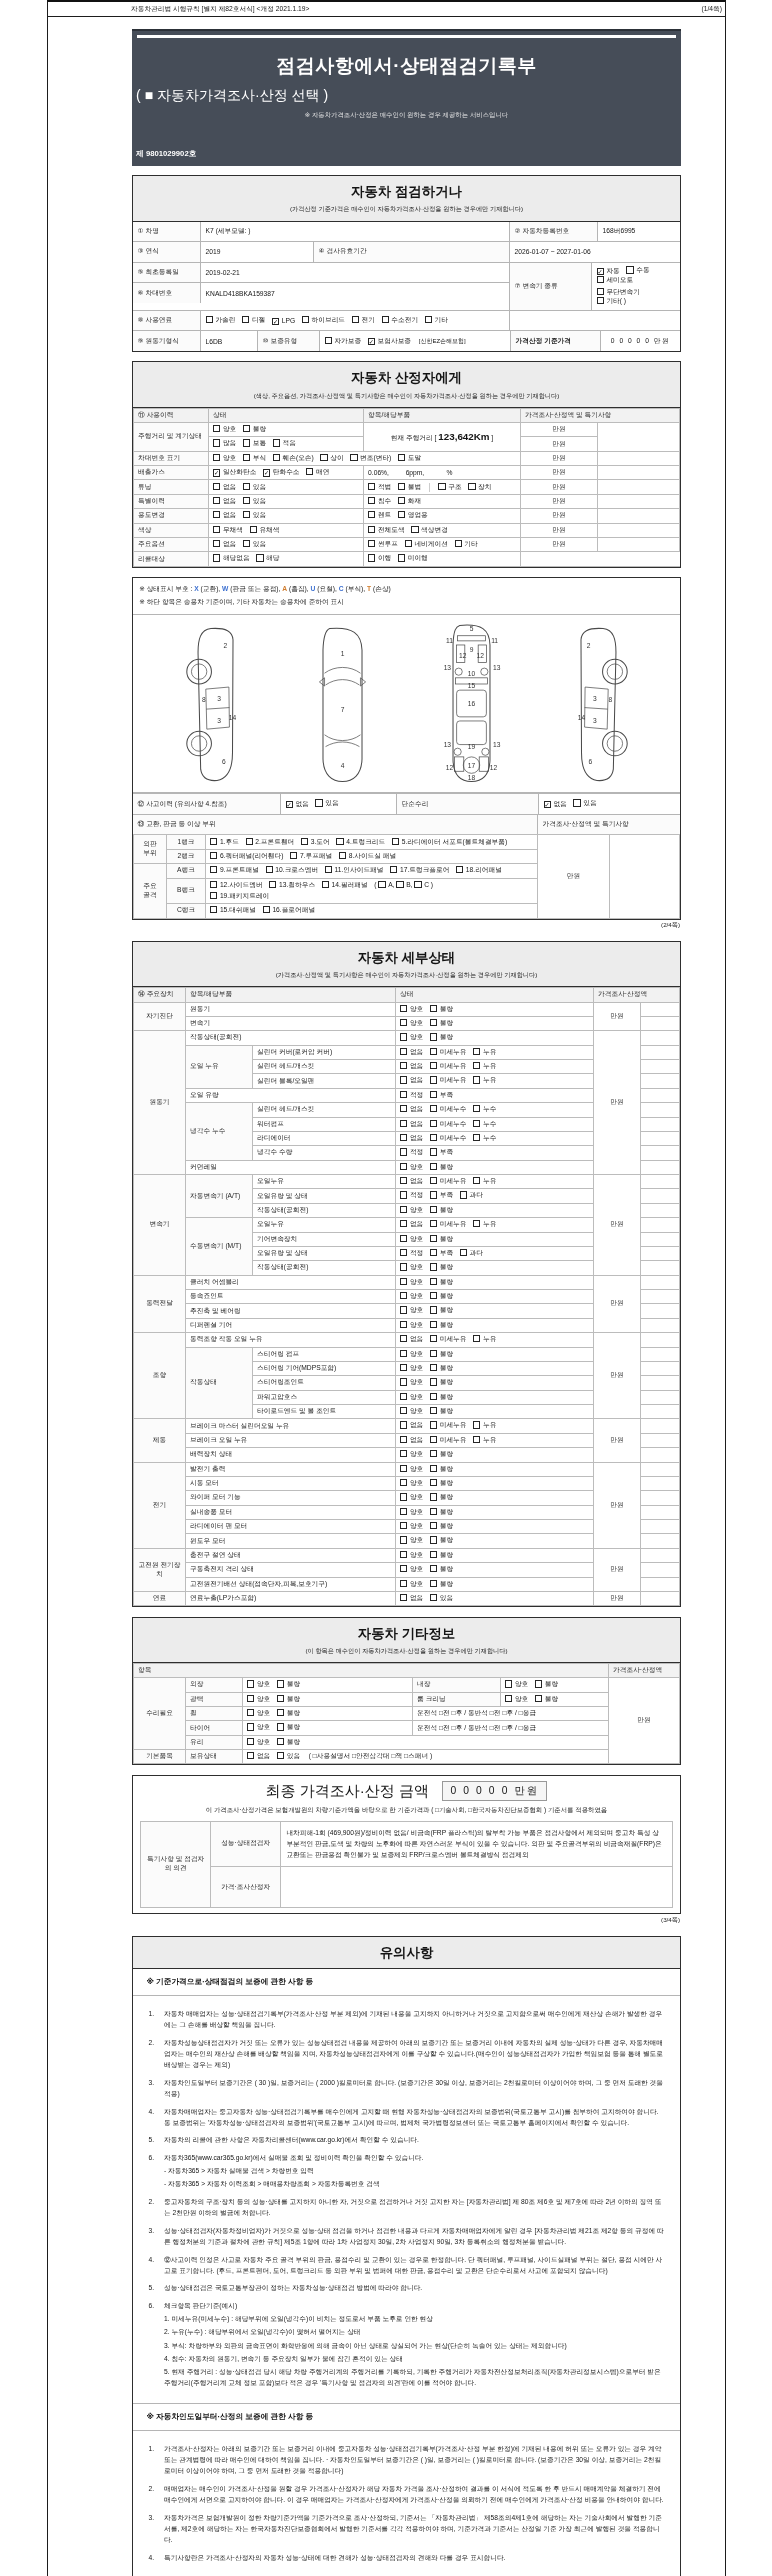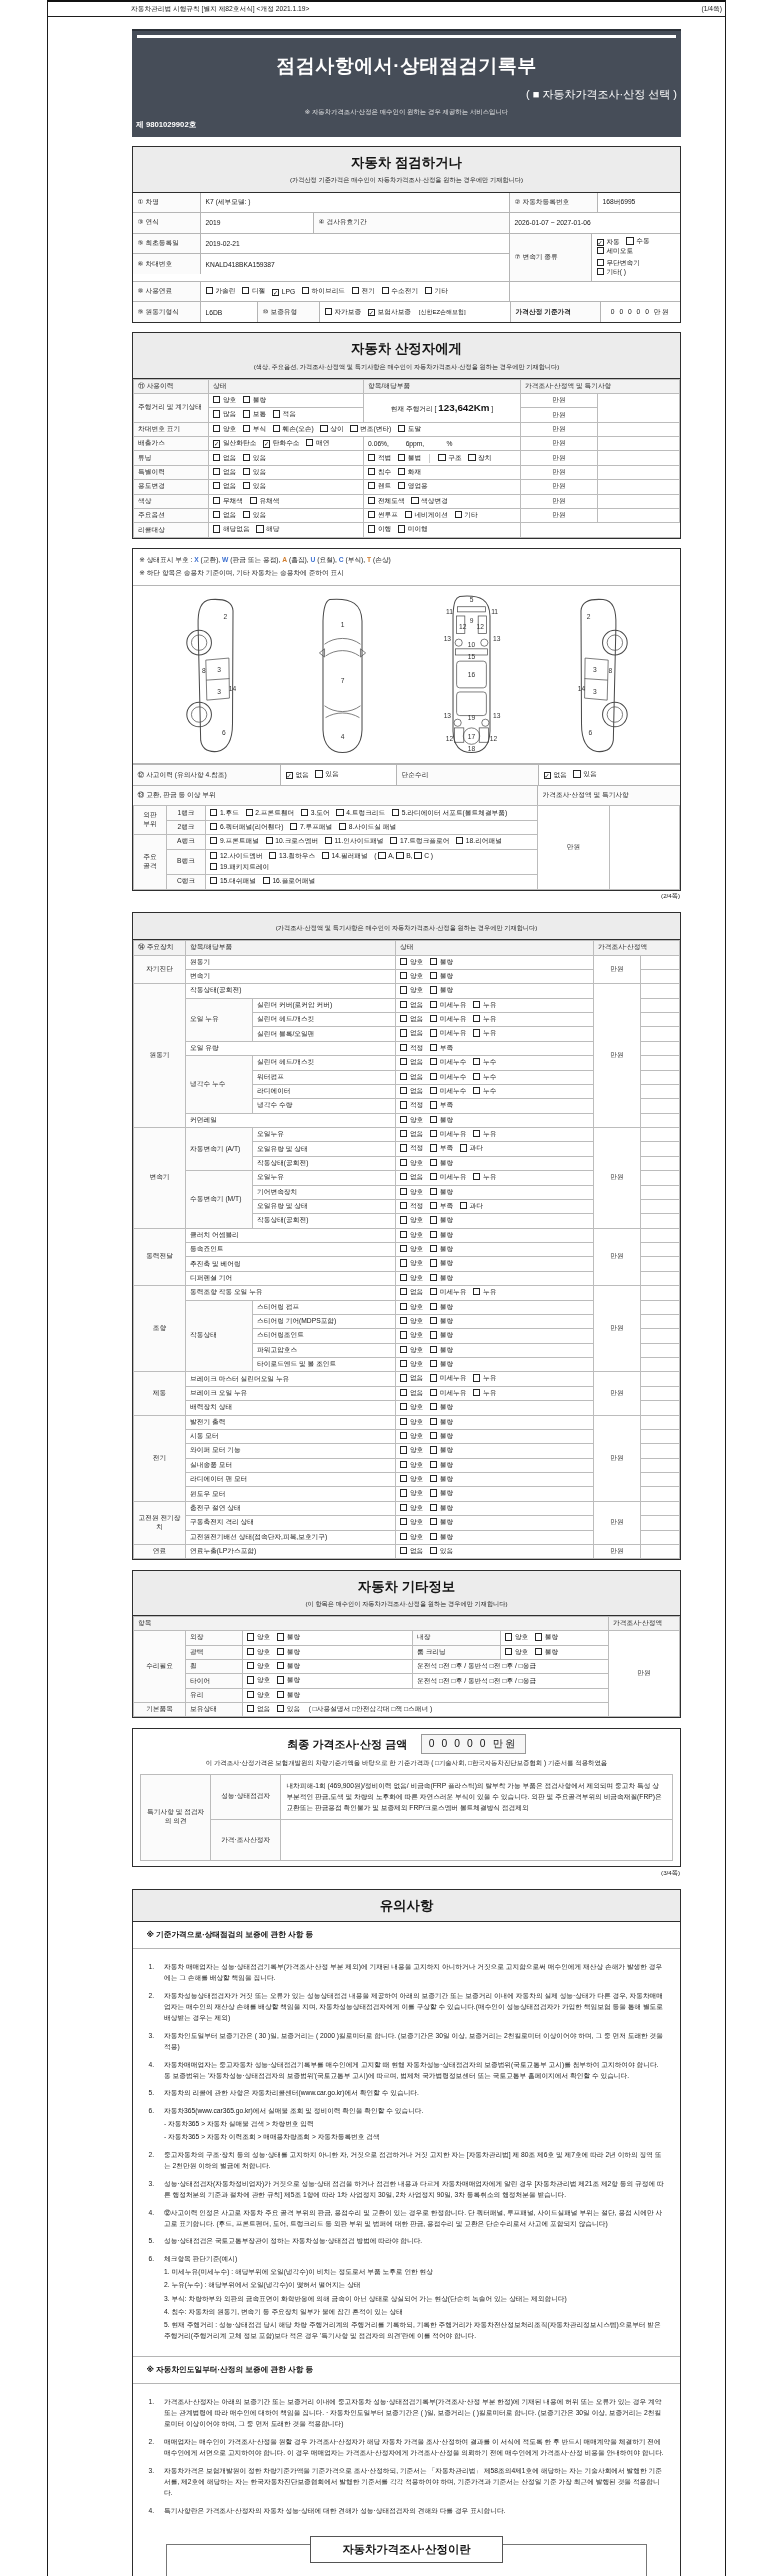--- a/index.html
+++ b/index.html
@@ -5,23 +5,23 @@
 *{box-sizing:border-box}
 html,body{margin:0;padding:0;background:#fff}
 body{width:773px;font-family:"Liberation Sans","DejaVu Sans",sans-serif;color:#141414;font-size:6.7px}
 .page{width:679px;margin:0 auto;border-left:1px solid #1d1d1d;border-right:1px solid #1d1d1d;border-top:2.6px solid #111;padding-bottom:7.2px;min-height:2571px}
 .topline{display:flex;justify-content:space-between;align-items:flex-end;padding:2.6px 3.1px 2.1px 83px;border-bottom:1px solid #1d1d1d;font-size:6.7px}
 .inner{width:549px;margin-left:84px}
 
 .band{background:#464d58;color:#fff;margin-top:12.4px;border-top:2.1px solid #2c3138;padding:3.1px 4.1px 7.2px}
 .band .wline{height:2.6px;background:#fff;margin:1px 1px 15.5px}
 .band .t1{font-size:19px;text-align:center;letter-spacing:0.5px;font-weight:bold}
-.band .t2{font-size:11px;text-align:right;margin-top:8.2px}
+.band .t2{font-size:14px;text-align:left;margin-top:8.2px}
 .band .t3{font-size:6.4px;text-align:center;margin-top:5.2px;color:#eaeaea}
-.band .docno{font-size:7.7px;font-weight:bold;margin-top:3px}
+.band .docno{font-size:7.7px;font-weight:bold;margin-top:29px}
 
 .sec{border:1px solid #2e2e2e;margin-top:9.3px;background:#fff}
 .sec-head{background:#ececec;border-bottom:1px solid #2e2e2e;text-align:center;padding:7.2px 0 6.2px}
 .sec-head .st{font-size:13.4px;font-weight:bold}
 .sec-head .sn{font-size:6.2px;margin-top:4.1px;color:#1a1a1a}
 .pagemark{text-align:right;font-size:6.2px;padding:1.5px 1px;color:#222}
 
 .frow{display:flex;border-top:0.5px solid #b5b5b5}
 .frow:first-child{border-top:none}
 .fc{border-left:0.5px solid #b5b5b5;padding:3.6px 4.6px;display:flex;align-items:center;min-height:19.6px}
@@ -42,21 +42,21 @@
 .code-o{color:#d07b2b;font-weight:bold}
 .legendrow{padding:5.2px 6.2px;border-bottom:0.5px solid #b5b5b5;line-height:1.9}
 .diagrams{display:flex;justify-content:space-around;align-items:center;padding:7.2px 15.5px;border-bottom:0.5px solid #b5b5b5;background:#fff}
 .diagrams svg{display:block}
 .carline{fill:none;stroke:#4a4a4a;stroke-width:2}
 .carline2{fill:none;stroke:#4a4a4a;stroke-width:1.4}
 .dnum{font-size:13px;fill:#333;font-family:"Liberation Sans",sans-serif}
 
 .finalband{border:1px solid #2e2e2e;margin-top:9.3px;padding:5.2px 7.2px;text-align:center}
 .finalband .row1{display:flex;justify-content:center;align-items:center;gap:13.4px}
-.finalband .fp-label{font-size:11px;font-weight:bold}
+.finalband .fp-label{font-size:15px;font-weight:normal}
 .finalband .fp-amt{font-size:10.3px;letter-spacing:2.1px;border:0.5px solid #999;background:#f6f6f6;padding:2.1px 7.2px}
 .finalband .row2{font-size:6.4px;margin-top:5.2px}
 .nhead{padding:8.2px 13.4px;border-bottom:0.5px solid #b5b5b5;font-size:7.7px;font-weight:bold}
 .nlist{padding:5.2px 15.5px 8.2px 15.5px;border-bottom:0.5px solid #b5b5b5}
 .nitem{display:flex;margin:6.7px 0;line-height:1.65}
 .nitem .nn{width:15.5px;flex:none}
 .nsub{margin:2.1px 0 0 0;line-height:1.65}
 .defbox{margin:13.4px auto 11.3px;width:88%;border:0.5px solid #777;padding:8.2px 9.3px 10.3px}
 .defbox .dbt{width:42%;margin:-17.5px auto 7.2px;border:0.5px solid #555;background:#fff;text-align:center;font-size:11.3px;font-weight:bold;padding:5.2px 0}
 </style>
@@ -373,20 +373,21 @@
                 <td><span class="opt"><span class="cb"></span><span>15.대쉬패널</span></span><span class="opt"><span class="cb"></span><span>16.플로어패널</span></span></td>
               </tr>
             </tbody>
           </table>
         </div>
     </div>
     <div class="pagemark">(2/4쪽)</div>
 
     <div class="sec">
       <div class="sec-head">
+        <div class="st">자동차 세부상태</div>
         <div class="sn">(가격조사·산정액 및 특기사항은 매수인이 자동차가격조사·산정을 원하는 경우에만 기재합니다)</div>
       </div>
       <div id="detail-body">
           <table class="t">
             <colgroup>
               <col style="width:52px">
               <col style="width:67px">
               <col style="width:143px">
               <col style="width:198px">
               <col style="width:47px">

